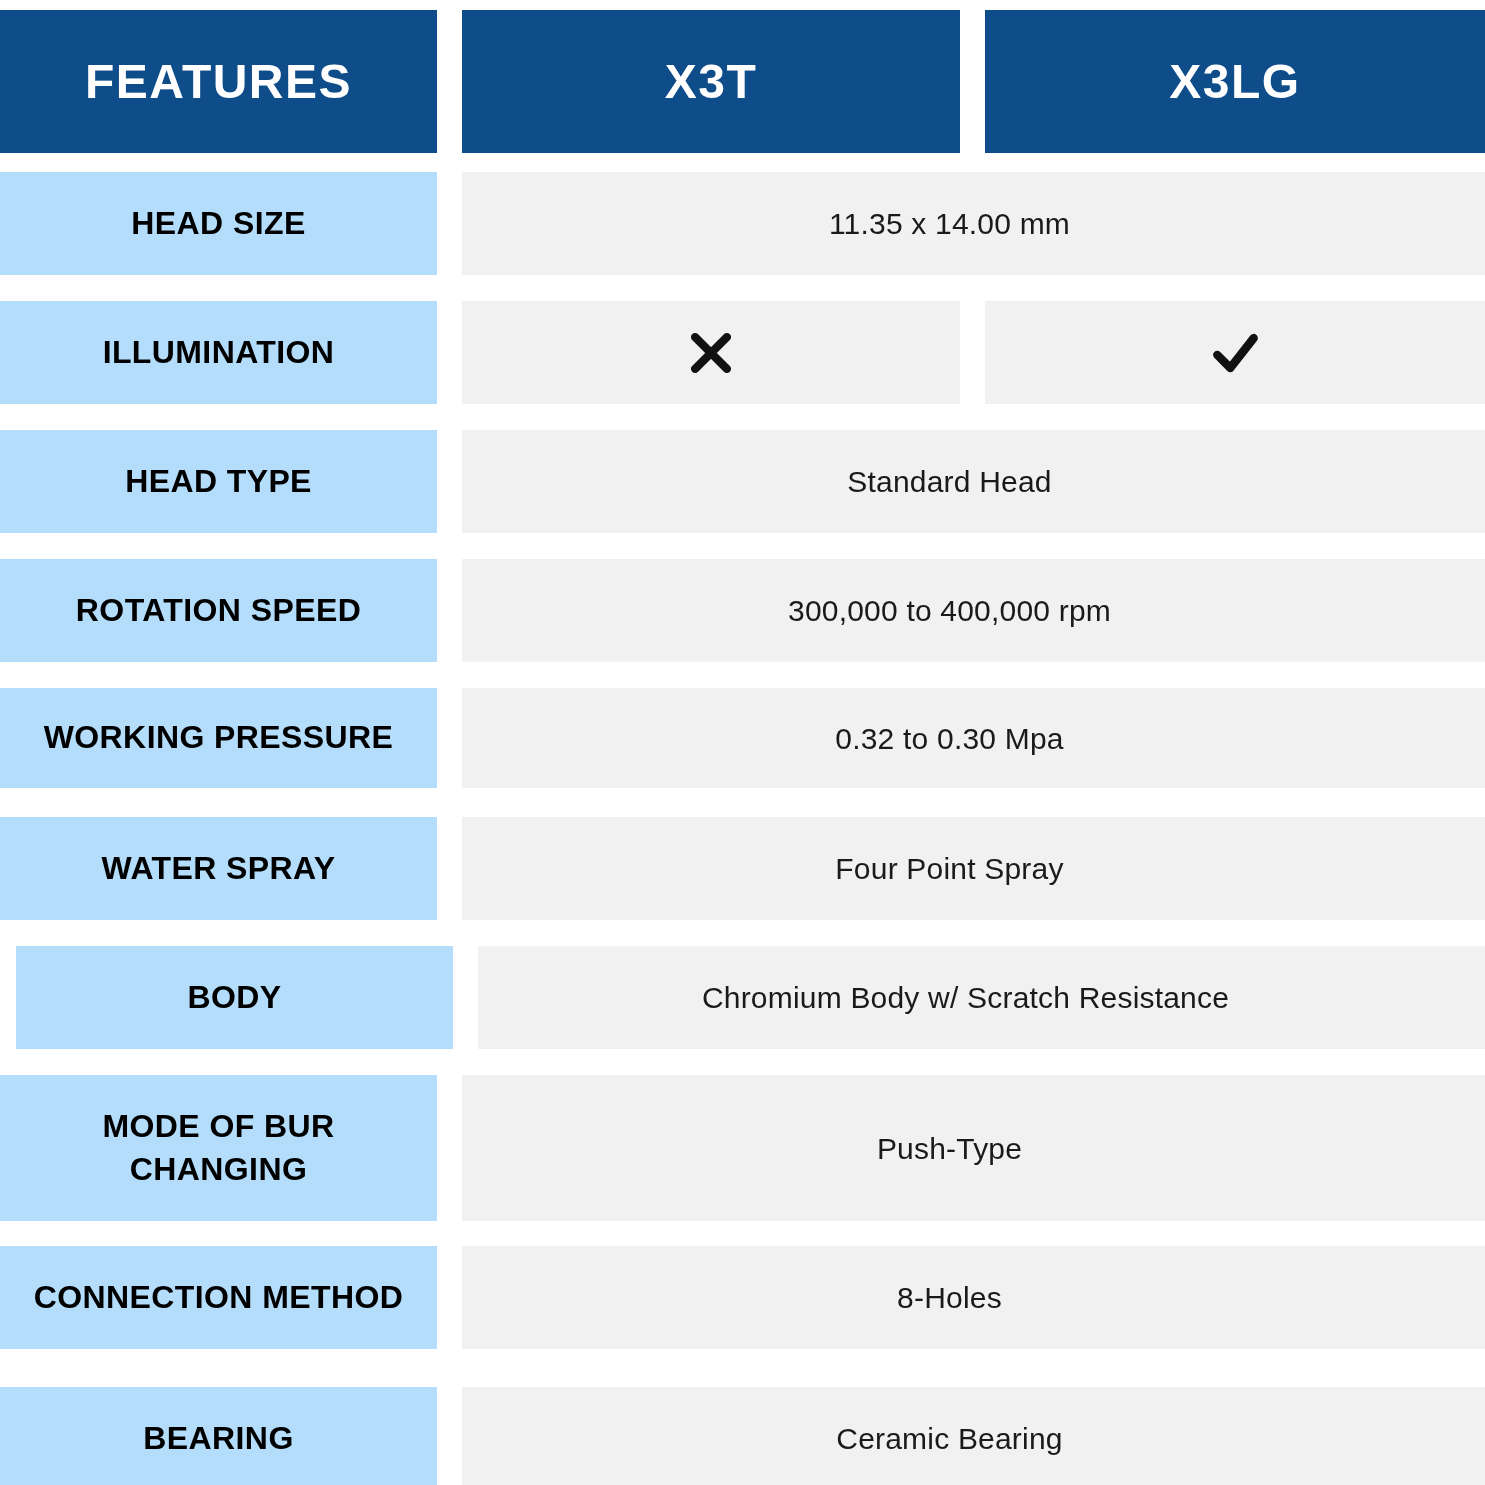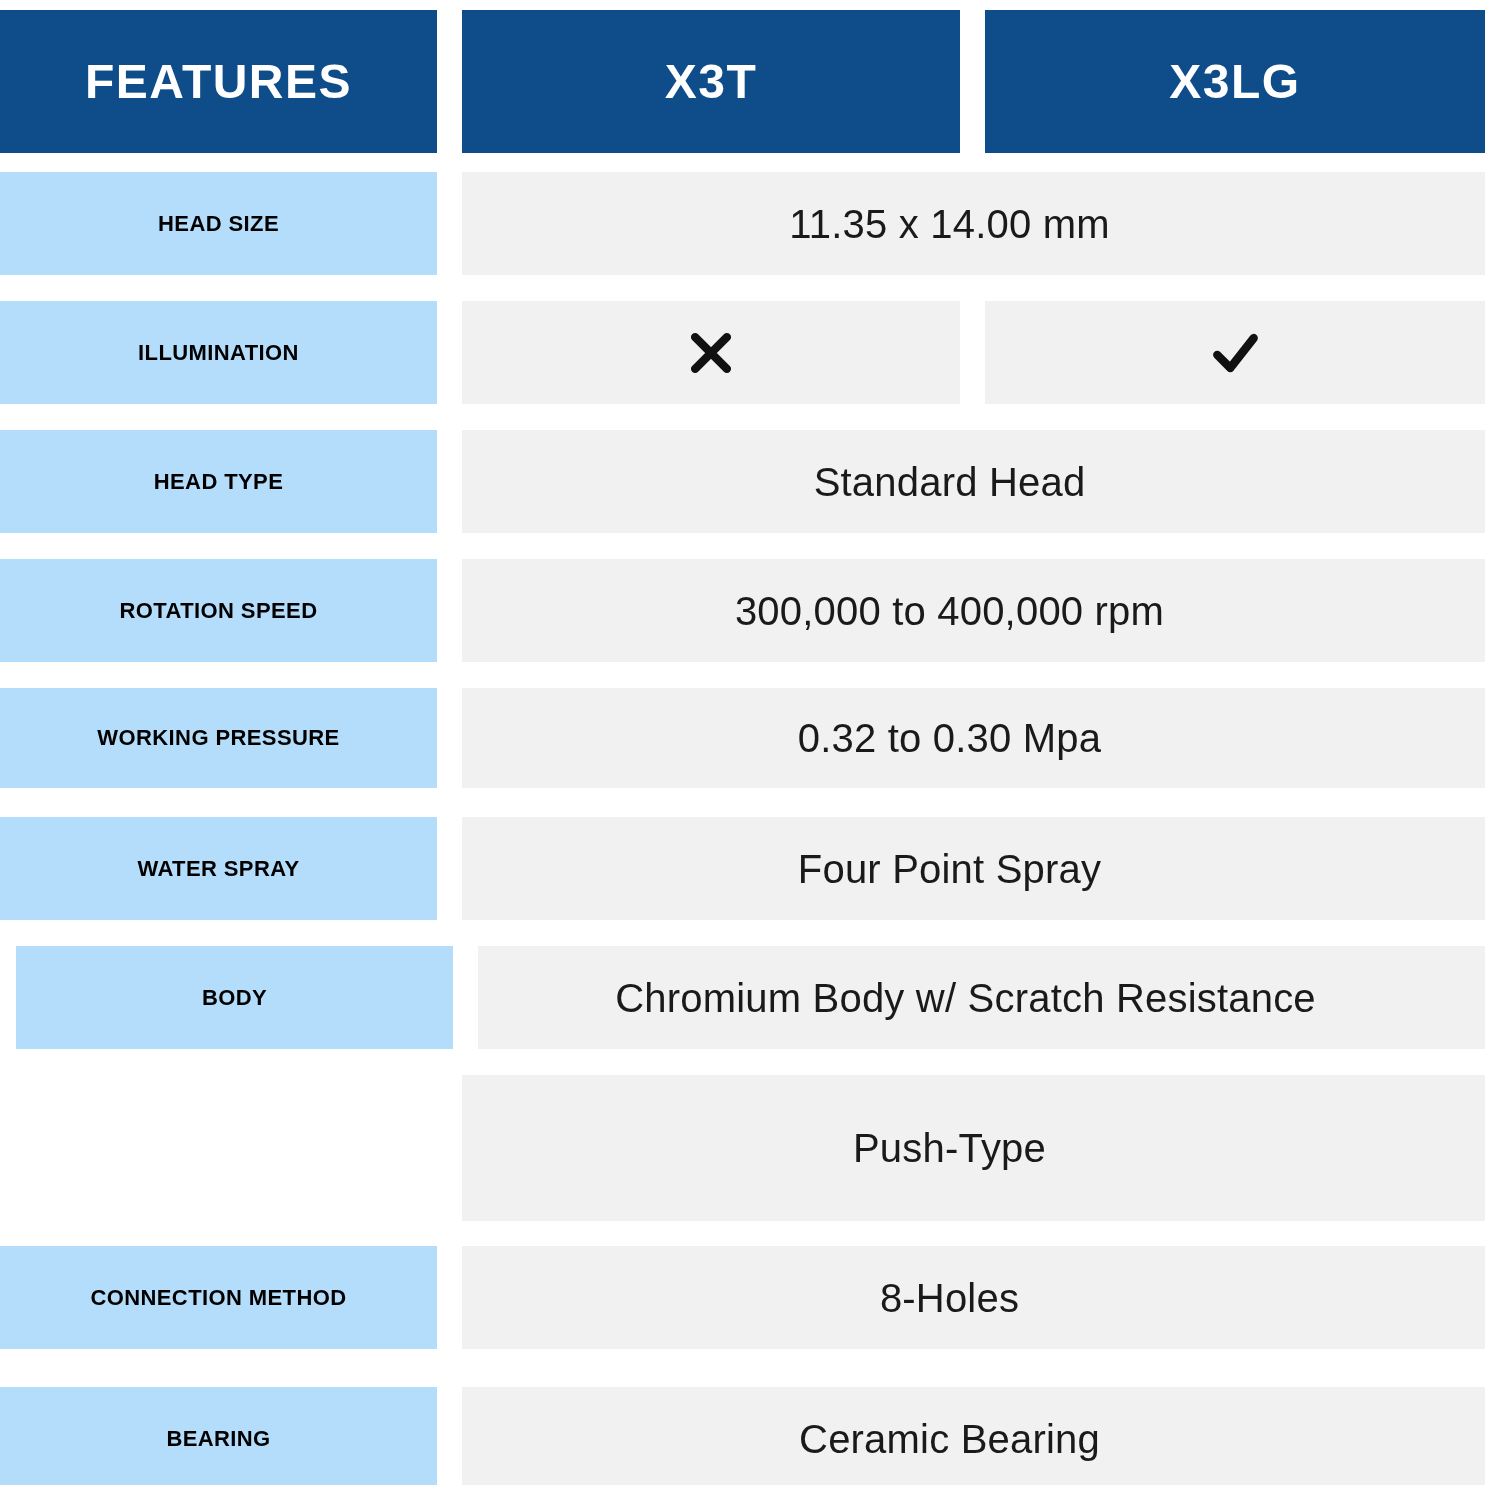--- a/index.html
+++ b/index.html
@@ -71,21 +71,21 @@
     background: #b3ddfb;
     display: flex;
     align-items: center;
     justify-content: center;
     text-align: center;
     padding: 0 14px;
   }
 
   .label-text {
     color: #000000;
-    font-size: 22px;
+    font-size: 32px;
     font-weight: 700;
     letter-spacing: 0.4px;
     text-transform: uppercase;
     line-height: 1.35;
   }
 
   .value-cell {
     position: absolute;
     top: 0;
     height: 100%;
@@ -101,21 +101,21 @@
     left: 462px;
     width: 1023px;
   }
 
   
   .value-cell.cell-a { left: 462px;  width: 498px; }
   .value-cell.cell-b { left: 985px;  width: 500px; }
 
   .value-text {
     color: #1a1a1a;
-    font-size: 40px;
+    font-size: 30px;
     font-weight: 400;
     letter-spacing: 0.2px;
     text-align: center;
     line-height: 1.3;
   }
 
   
   .value-cell.span-both .value-text {
     transform: translateX(-24px);
   }
@@ -211,20 +211,23 @@
       </div>
       <div class="table-row" style="top: 946px; height: 103px; margin-left: 16px;">
         <div class="label-cell">
           <span class="label-text">BODY</span>
         </div>
         <div class="value-cell span-both">
           <span class="value-text">Chromium Body w/ Scratch Resistance</span>
         </div>
       </div>
       <div class="table-row" style="top: 1075px; height: 146px;">
+        <div class="label-cell">
+          <span class="label-text">MODE OF BUR CHANGING</span>
+        </div>
         <div class="value-cell span-both">
           <span class="value-text">Push-Type</span>
         </div>
       </div>
       <div class="table-row" style="top: 1246px; height: 103px;">
         <div class="label-cell">
           <span class="label-text">CONNECTION METHOD</span>
         </div>
         <div class="value-cell span-both">
           <span class="value-text">8-Holes</span>

